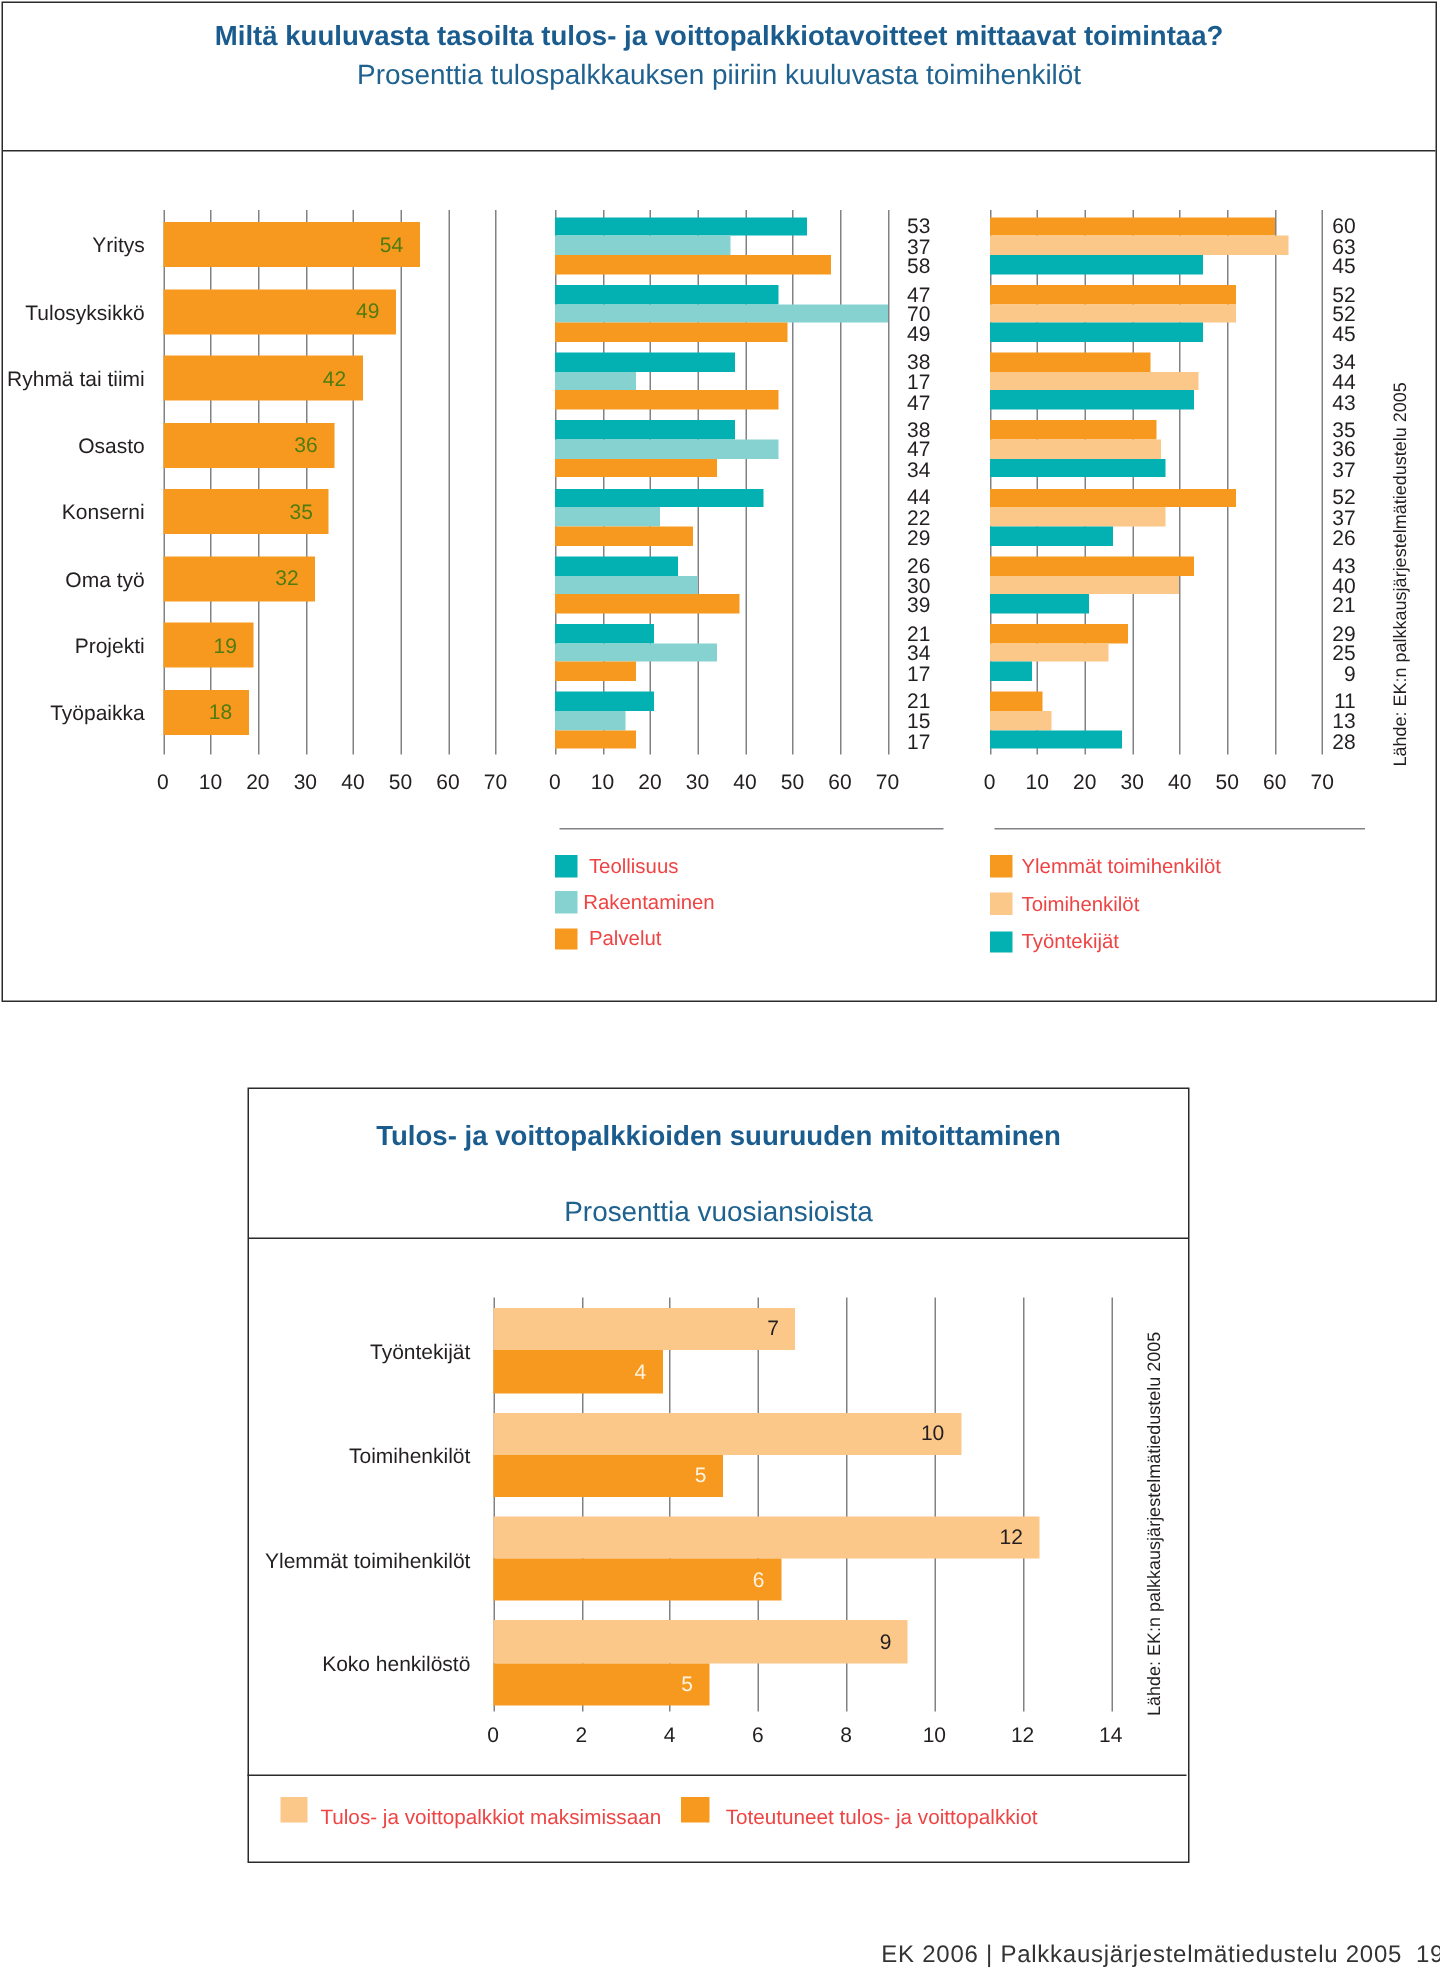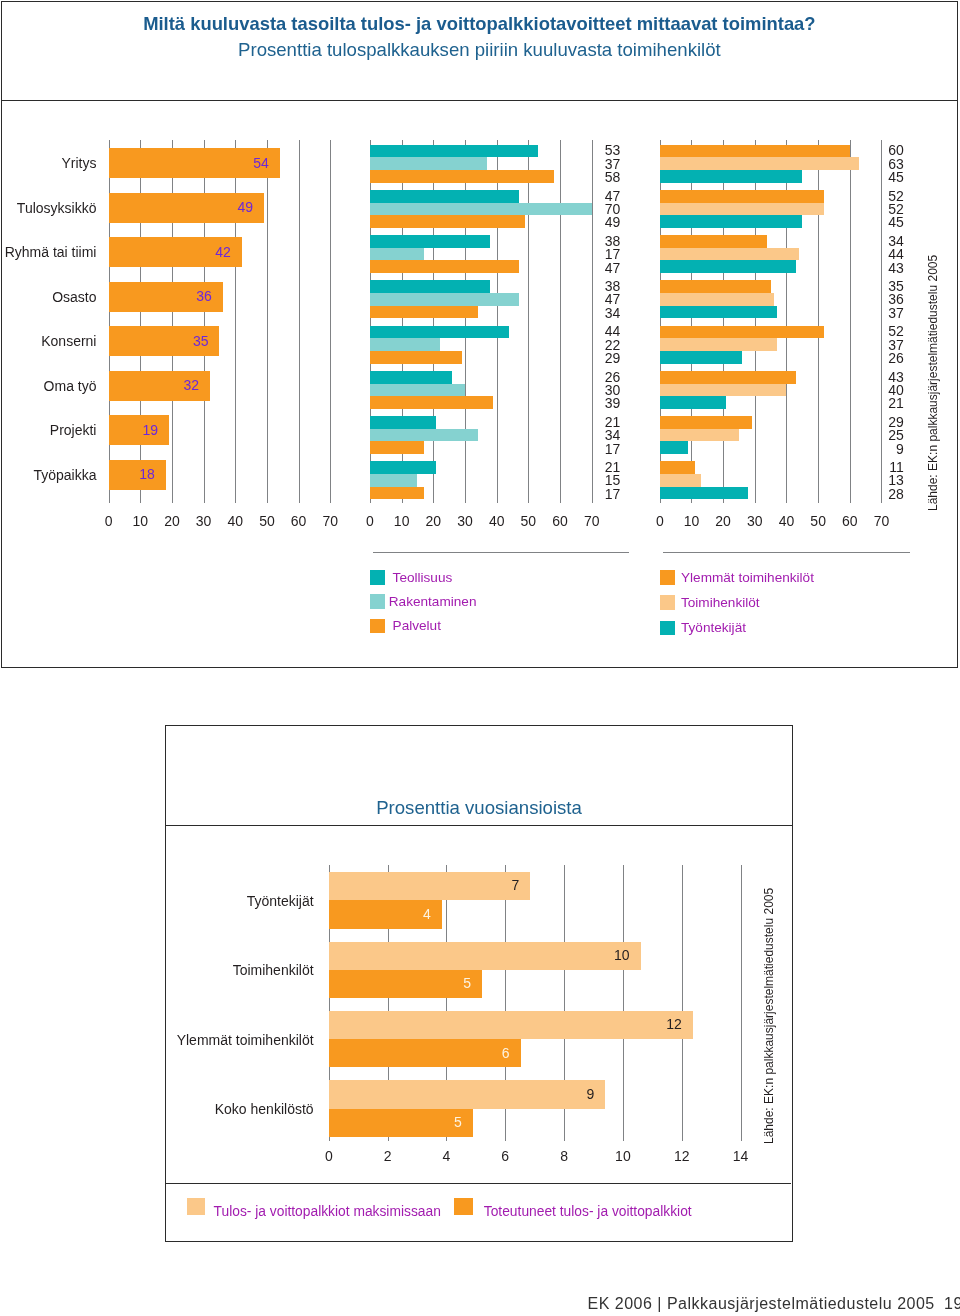--- a/index.html
+++ b/index.html
@@ -10,26 +10,26 @@
   #fig1{position:absolute;left:0.8px;top:0.8px;width:957.2px;height:667px;border:1.5px solid #2b2b2b;box-sizing:border-box;}
   #fig1head{position:absolute;left:0;top:0;width:100%;height:99px;border-bottom:1.4px solid #2b2b2b;box-sizing:border-box;}
   #fig1body{position:absolute;left:-1px;top:-1px;width:960px;height:1316px;}
   #fig2body{position:absolute;left:-1px;top:-1px;width:628px;height:520px;}
   .t1{position:absolute;left:0;top:13.5px;width:100%;text-align:center;font-size:18.4px;line-height:18.4px;font-weight:bold;color:#1b5c8e;}
   .t2{position:absolute;left:0;top:39.5px;width:100%;text-align:center;font-size:18.6px;line-height:18.6px;color:#1f628f;}
   .bar{position:absolute;}
   .gridline{position:absolute;width:1px;background:#808285;}
   .axislabel{position:absolute;font-size:14px;color:#231f20;text-align:center;line-height:14px;}
   .catlabel{position:absolute;font-size:14px;color:#231f20;text-align:right;white-space:nowrap;line-height:14px;}
-  .barval{position:absolute;font-size:14px;color:#6d28d9;text-align:right;line-height:14px;}
+  .barval{position:absolute;font-size:14px;color:#4d7c0f;text-align:right;line-height:14px;}
   .numlabel{position:absolute;font-size:14px;color:#231f20;text-align:right;line-height:14px;}
   .src{position:absolute;font-size:12px;color:#231f20;transform:rotate(-90deg);transform-origin:left top;white-space:nowrap;}
   .legsep{position:absolute;height:1px;background:#808285;}
   .legsw{position:absolute;}
-  .legtx{position:absolute;font-size:13.6px;color:#a21caf;white-space:nowrap;line-height:14px;}
+  .legtx{position:absolute;font-size:13.6px;color:#ef4444;white-space:nowrap;line-height:14px;}
   
   #fig2{position:absolute;left:165px;top:725px;width:628px;height:517px;border:1.2px solid #2b2b2b;box-sizing:border-box;}
   #fig2head{position:absolute;left:0;top:0;width:100%;height:99.5px;border-bottom:1.3px solid #2b2b2b;box-sizing:border-box;}
   .f2t1{position:absolute;left:0;top:17.6px;width:100%;text-align:center;font-size:18.4px;font-weight:bold;color:#1b5c8e;line-height:26px;}
   .f2t2{position:absolute;left:0;top:72.5px;width:100%;text-align:center;font-size:18.6px;line-height:18.6px;color:#1f628f;}
   
   .foot{position:absolute;font-size:16px;letter-spacing:0.5px;color:#333333;white-space:nowrap;line-height:16px;}
 </style>
 </head>
 <body>
@@ -223,20 +223,21 @@
         <div class="legtx" style="left:680.2px;top:595px;">Toimihenkilöt</div>
         <div class="legsw" style="left:658.8px;top:619.8000000000001px;width:15px;height:14.8px;background:#03b1b2;"></div>
         <div class="legtx" style="left:680.2px;top:620.1px;">Työntekijät</div>
       </div>
     <div class="src" id="fig1src" style="left:924.5px;top:509px;">Lähde: EK:n palkkausjärjestelmätiedustelu 2005</div>
   </div>
 
   <div id="fig2">
     <div id="fig2head">
       <div class="f2t1">
+        <div>Tulos- ja voittopalkkioiden suuruuden mitoittaminen</div>
       </div>
       <div class="f2t2">Prosenttia vuosiansioista</div>
     </div>
     <div id="fig2body">
         <div class="gridline" style="left:163.8px;top:140.29999999999995px;height:276.20000000000005px;"></div>
         <div class="gridline" style="left:222.62px;top:140.29999999999995px;height:276.20000000000005px;"></div>
         <div class="gridline" style="left:281.44px;top:140.29999999999995px;height:276.20000000000005px;"></div>
         <div class="gridline" style="left:340.26px;top:140.29999999999995px;height:276.20000000000005px;"></div>
         <div class="gridline" style="left:399.08000000000004px;top:140.29999999999995px;height:276.20000000000005px;"></div>
         <div class="gridline" style="left:457.90000000000003px;top:140.29999999999995px;height:276.20000000000005px;"></div>

